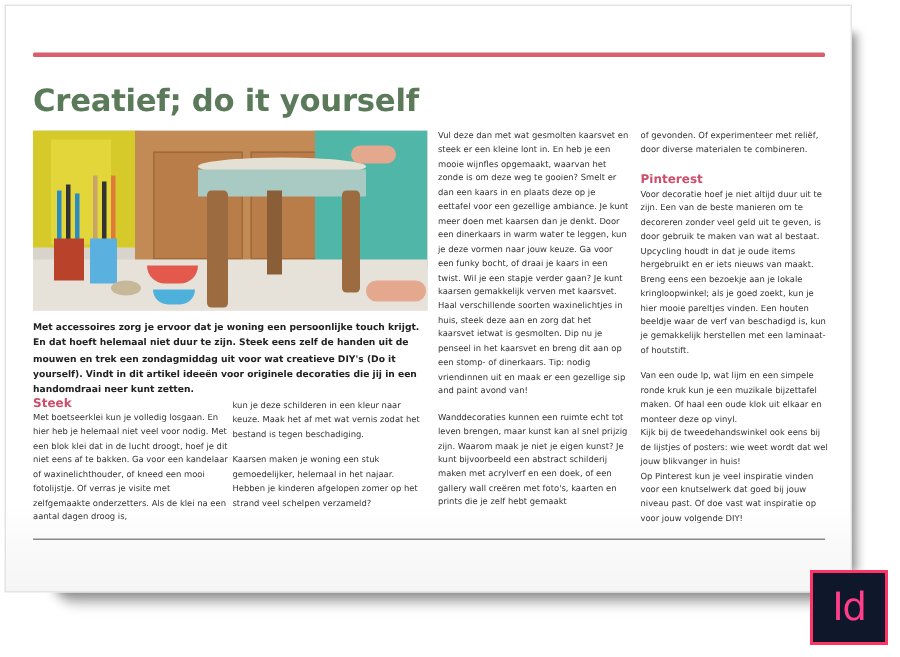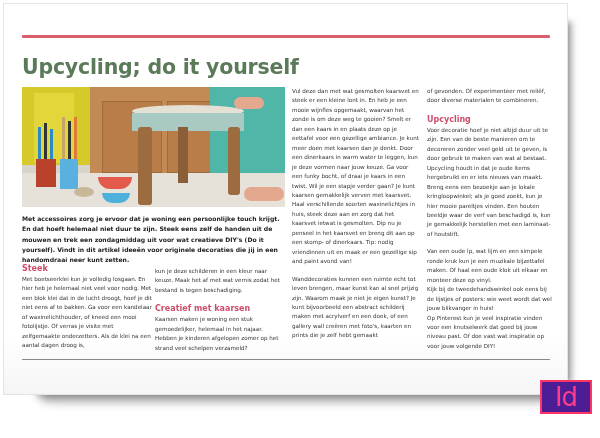--- a/index.html
+++ b/index.html
@@ -80,35 +80,35 @@
   }
   .col .gap { height:8px; }
   .col1 { left:18px; top:259px; width:130px; }
   .col2 { left:151px; top:263px; width:130px; }
   .col3 { left:288px; top:83px; width:128px; }
   .col4 { left:423px; top:83px; width:128px; }
   .bottom-rule {
     position:absolute; left:18px; top:355px; width:528px; height:1px; background:#8a8a8a;
   }
   .id-icon {
-    position:absolute; left:540px; top:380px; width:52px; height:34px;
-    background:#4c1d95; border:2px solid #ff3366; box-sizing:border-box;
+    position:absolute; left:540px; top:380px; width:52px; height:50px;
+    background:#0f172a; border:2px solid #ff3366; box-sizing:border-box;
     color:#ff3d8a; font-family:"DejaVu Sans", sans-serif; font-size:26px;
     display:flex; align-items:center; justify-content:center; letter-spacing:-1px;
   }
 </style>
 </head>
 <body>
 
 <div class="shadow-r"></div>
 <div class="shadow-b"></div>
 
 <div class="page">
   <div class="top-rule"></div>
-  <div class="title">Upcycling; do it yourself</div>
+  <div class="title">Creatief; do it yourself</div>
 
   <div class="photo">
     <div class="wall-yellow"></div>
     <div class="wall-yellow2"></div>
     <div class="cabinet"></div>
     <div class="cabinet-door"></div>
     <div class="cabinet-door2"></div>
     <div class="apron"></div>
     <div class="table"></div>
     <div class="brush" style="left:16px;top:40px;height:34px;background:#2a8cc4;"></div>
@@ -134,34 +134,33 @@
   <div class="intro">Met accessoires zorg je ervoor dat je woning een persoonlijke touch krijgt. En dat hoeft helemaal niet duur te zijn. Steek eens zelf de handen uit de mouwen en trek een zondagmiddag uit voor wat creatieve DIY's (Do it yourself). Vindt in dit artikel ideeën voor originele decoraties die jij in een handomdraai neer kunt zetten.</div>
 
   <div class="col col1">
     <p class="h">Steek</p>
     <p>Met boetseerklei kun je volledig losgaan. En hier heb je helemaal niet veel voor nodig. Met een blok klei dat in de lucht droogt, hoef je dit niet eens af te bakken. Ga voor een kandelaar of waxinelichthouder, of kneed een mooi fotolijstje. Of verras je visite met zelfgemaakte onderzetters. Als de klei na een aantal dagen droog is,</p>
   </div>
 
   <div class="col col2">
     <p>kun je deze schilderen in een kleur naar keuze. Maak het af met wat vernis zodat het bestand is tegen beschadiging.</p>
     <div class="gap"></div>
-    <p class="h">Creatief met kaarsen</p>
     <p>Kaarsen maken je woning een stuk gemoedelijker, helemaal in het najaar. Hebben je kinderen afgelopen zomer op het strand veel schelpen verzameld?</p>
   </div>
 
   <div class="col col3">
     <p>Vul deze dan met wat gesmolten kaarsvet en steek er een kleine lont in. En heb je een mooie wijnfles opgemaakt, waarvan het zonde is om deze weg te gooien? Smelt er dan een kaars in en plaats deze op je eettafel voor een gezellige ambiance. Je kunt meer doen met kaarsen dan je denkt. Door een dinerkaars in warm water te leggen, kun je deze vormen naar jouw keuze. Ga voor een funky bocht, of draai je kaars in een twist. Wil je een stapje verder gaan? Je kunt kaarsen gemakkelijk verven met kaarsvet. Haal verschillende soorten waxinelichtjes in huis, steek deze aan en zorg dat het kaarsvet ietwat is gesmolten. Dip nu je penseel in het kaarsvet en breng dit aan op een stomp- of dinerkaars. Tip: nodig vriendinnen uit en maak er een gezellige sip and paint avond van!</p>
     <div class="gap"></div>
     <p>Wanddecoraties kunnen een ruimte echt tot leven brengen, maar kunst kan al snel prijzig zijn. Waarom maak je niet je eigen kunst? Je kunt bijvoorbeeld een abstract schilderij maken met acrylverf en een doek, of een gallery wall creëren met foto's, kaarten en prints die je zelf hebt gemaakt</p>
   </div>
 
   <div class="col col4">
     <p>of gevonden. Of experimenteer met reliëf, door diverse materialen te combineren.</p>
     <div class="gap"></div>
-    <p class="h">Upcycling</p>
+    <p class="h">Pinterest</p>
     <p>Voor decoratie hoef je niet altijd duur uit te zijn. Een van de beste manieren om te decoreren zonder veel geld uit te geven, is door gebruik te maken van wat al bestaat. Upcycling houdt in dat je oude items hergebruikt en er iets nieuws van maakt. Breng eens een bezoekje aan je lokale kringloopwinkel; als je goed zoekt, kun je hier mooie pareltjes vinden. Een houten beeldje waar de verf van beschadigd is, kun je gemakkelijk herstellen met een laminaat- of houtstift.</p>
     <div class="gap"></div>
     <p>Van een oude lp, wat lijm en een simpele ronde kruk kun je een muzikale bijzettafel maken. Of haal een oude klok uit elkaar en monteer deze op vinyl.</p>
     <p>Kijk bij de tweedehandswinkel ook eens bij de lijstjes of posters: wie weet wordt dat wel jouw blikvanger in huis!</p>
     <p>Op Pinterest kun je veel inspiratie vinden voor een knutselwerk dat goed bij jouw niveau past. Of doe vast wat inspiratie op voor jouw volgende DIY!</p>
   </div>
 
   <div class="bottom-rule"></div>
 </div>
 

